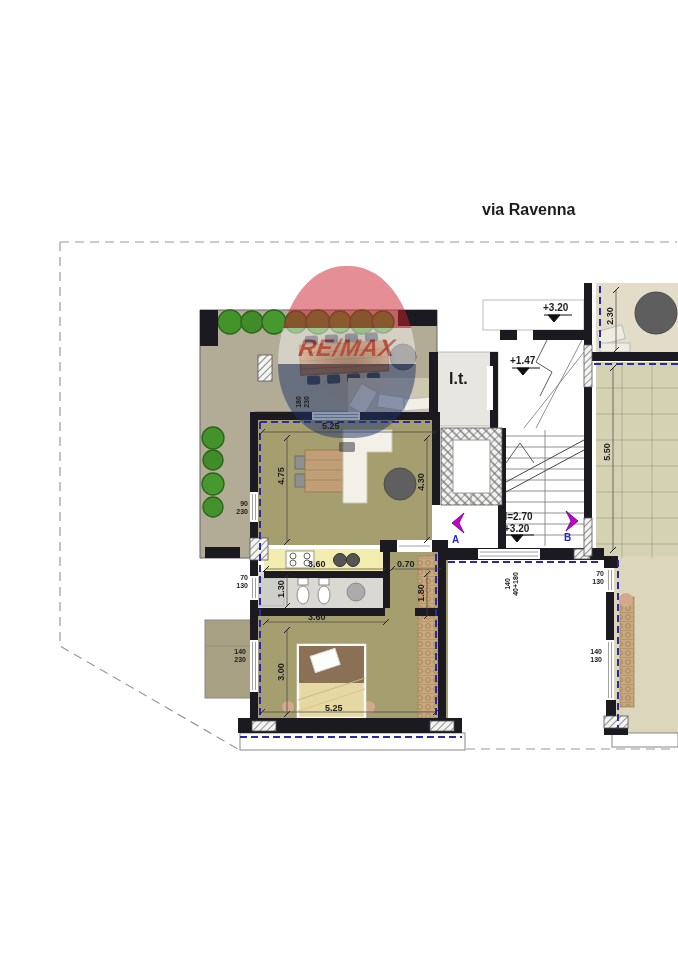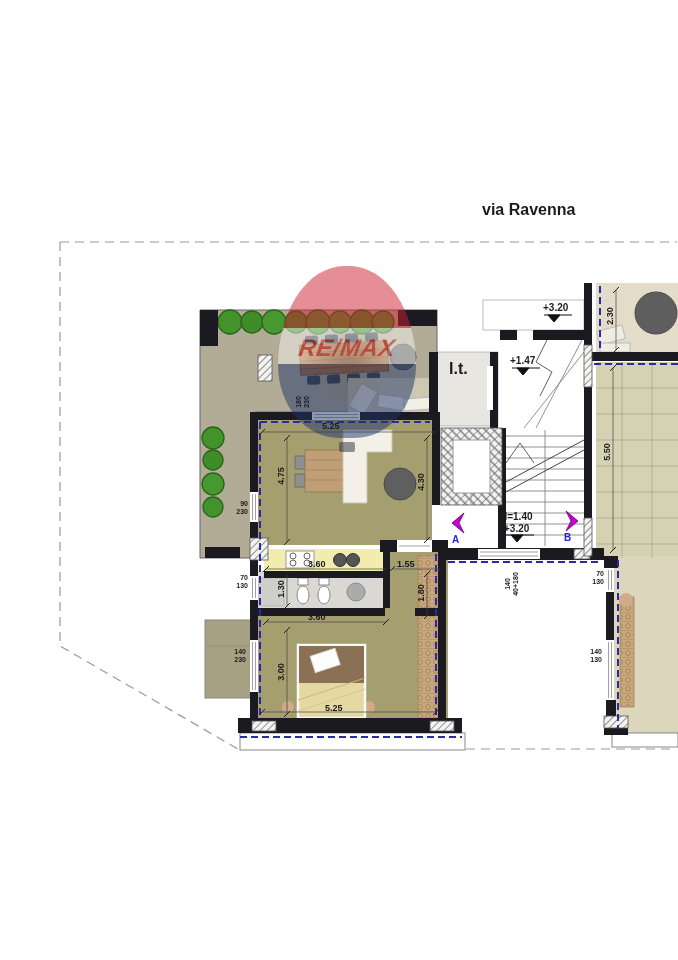--- a/index.html
+++ b/index.html
@@ -330,38 +330,38 @@
 
 <div class="balloon">
   <div class="balloon-body">
     <div class="balloon-shadow"></div>
   </div>
   <span class="balloon-text">RE/MAX</span>
   <div class="balloon-basket"></div>
 </div>
 
 <span class="lbl big" style="left:482px;top:202px">via Ravenna</span>
-<span class="lbl big" style="left:449px;top:361px">I.t.</span>
+<span class="lbl big" style="left:449px;top:371px">I.t.</span>
 
 <span class="lbl" style="left:322px;top:422px">5.25</span>
 <span class="lbl rot" style="left:281px;top:476px">4.75</span>
 <span class="lbl rot" style="left:421px;top:482px">4.30</span>
 <span class="lbl" style="left:308px;top:560px">3.60</span>
 <span class="lbl rot" style="left:281px;top:589px">1.30</span>
 <span class="lbl" style="left:308px;top:613px">3.60</span>
-<span class="lbl" style="left:397px;top:560px">1.55</span>
+<span class="lbl" style="left:397px;top:560px">0.70</span>
 <span class="lbl rot" style="left:421px;top:593px">1.80</span>
 <span class="lbl rot" style="left:281px;top:672px">3.00</span>
 <span class="lbl" style="left:325px;top:704px">5.25</span>
 <span class="lbl rot" style="left:610px;top:316px">2.30</span>
 <span class="lbl rot" style="left:607px;top:452px">5.50</span>
 
 <span class="lbl lv" style="left:543px;top:303px">+3.20</span>
 <span class="lbl lv" style="left:510px;top:356px">+1.47</span>
-<span class="lbl lv" style="left:500px;top:512px">H=1.40</span>
+<span class="lbl lv" style="left:500px;top:512px">H=2.70</span>
 <span class="lbl lv" style="left:504px;top:524px">+3.20</span>
 
 <span class="lbl blue" style="left:452px;top:535px">A</span>
 <span class="lbl blue" style="left:564px;top:533px">B</span>
 
 <span class="lbl sm two-r" style="left:222px;top:500px">
   <span>90</span>
       <span>230</span>
 </span>
 <span class="lbl sm two-r" style="left:222px;top:574px">

